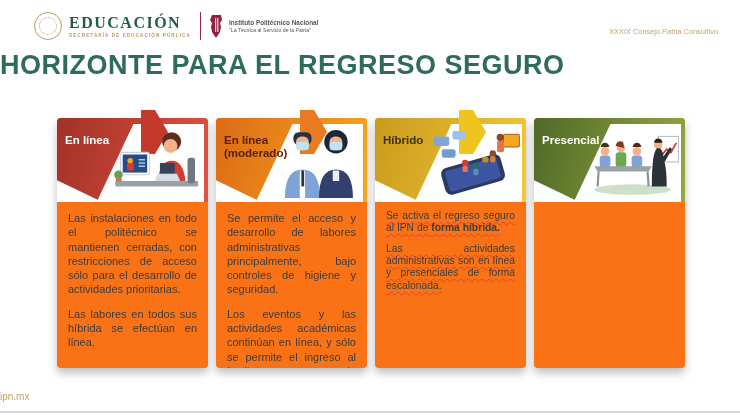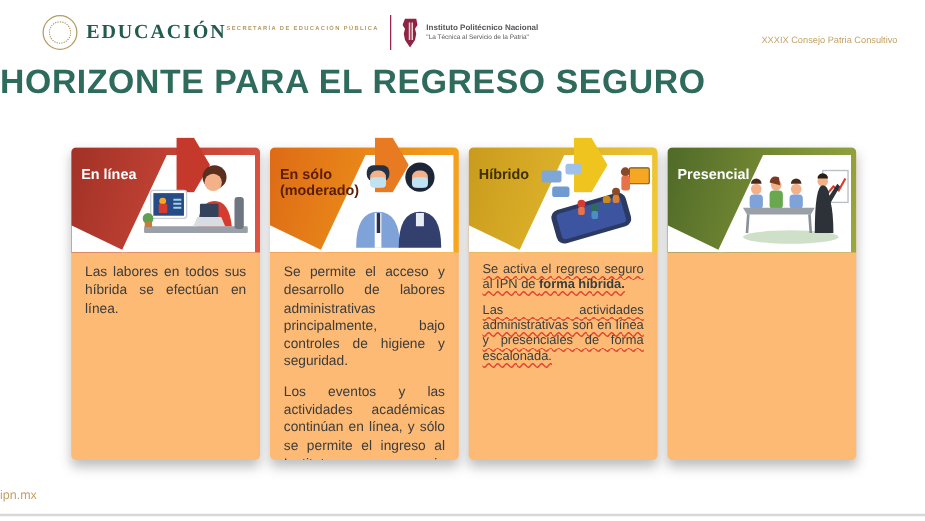--- a/index.html
+++ b/index.html
@@ -3,37 +3,37 @@
 <meta charset="utf-8">
 <style>
   * { margin:0; padding:0; box-sizing:border-box; }
   body { background:#ffffff; font-family:"Liberation Sans", sans-serif; }
   .slide { position:relative; width:740px; height:417px; background:#ffffff; overflow:hidden; }
 
   
   .logo-bar { position:absolute; left:34px; top:7px; height:38px; display:flex; align-items:center; }
   .seal { width:28px; height:28px; border-radius:50%; border:1.6px solid #b59a64; display:flex; align-items:center; justify-content:center; margin-right:7px; }
   .seal-inner { width:18px; height:18px; border-radius:50%; border:1px dotted #b59a64; }
-  .edu-text { display:flex; flex-direction:row; }
+  .edu-text { display:flex; flex-direction:column; }
   .edu-word { font-family:"Liberation Serif", serif; font-weight:bold; font-size:16px; letter-spacing:1.5px; color:#235b4e; line-height:1; }
   .edu-sub { font-size:4.6px; letter-spacing:1.1px; color:#b59a64; margin-top:2px; font-weight:bold; }
   .logo-divider { width:1px; height:28px; background:#9d2449; margin:0 9px; }
   .ipn-emblem { width:13px; height:24px; margin-right:6px; }
   .ipn-text { display:flex; flex-direction:column; }
   .ipn-name { font-size:6.4px; font-weight:bold; color:#55565a; line-height:1.25; }
   .ipn-motto { font-size:5.2px; color:#55565a; line-height:1.25; }
   .congress-label { position:absolute; right:22px; top:27px; font-size:7.4px; color:#c2a266; }
 
   
   .main-title { position:absolute; top:50px; left:0; width:100%; 
     font-size:27px; font-weight:800; letter-spacing:0.5px; color:#2e6b5c; }
 
   
   .cards-row { position:absolute; left:57px; top:118px; width:628px; height:250px; display:flex; gap:8px; }
-  .card { flex:1; background:#fdba74; border-radius:4px; box-shadow:0 5px 9px rgba(110,110,110,0.45);
+  .card { flex:1; background:#f97316; border-radius:4px; box-shadow:0 5px 9px rgba(110,110,110,0.45);
     display:flex; flex-direction:column; overflow:hidden; }
   .card-header { position:relative; height:84px; flex:none;
     background:linear-gradient(105deg, var(--c-from), var(--c-to)); }
   .card-header .white-zone { position:absolute; top:6px; right:4px; bottom:0; left:0; background:#ffffff;
     clip-path:polygon(27% 100%, 52% 0%, 100% 0%, 100% 100%); }
   .card-header .corner-cut { position:absolute; left:0; bottom:0; width:30%; height:26%; background:#ffffff;
     clip-path:polygon(0 100%, 100% 100%, 0 0); }
   .card-label { position:absolute; left:8px; top:16px; width:46%; font-size:11.5px; font-weight:bold;
     line-height:1.15; color:var(--c-label); z-index:2; }
   .illus { position:absolute; right:3px; top:9px; width:62%; height:72px; z-index:1; }
@@ -100,29 +100,30 @@
           <rect x="4.5" y="46.5" width="5.5" height="4" fill="#c77b3f"></rect>
           <rect x="72" y="28" width="7" height="24" rx="2.5" fill="#6e7681"></rect>
           <circle cx="57" cy="13" r="9" fill="#5b2f20"></circle>
           <circle cx="56" cy="17" r="6.5" fill="#f3b189"></circle>
           <path d="M44 50 q2 -19 13 -19 q11 0 13 19 z" fill="#d63b2f"></path>
           <rect x="46" y="33" width="14" height="10" rx="1" fill="#33435c"></rect>
           <path d="M44 43 h18 l3 7 h-24 z" fill="#d8dde3"></path>
         </svg>
       </div>
       <div class="card-body">
+          <p><span>Las instalaciones en todo el politécnico se mantienen cerradas, con restricciones de acceso sólo para el desarrollo de actividades prioritarias.</span></p>
           <p><span>Las labores en todos sus híbrida se efectúan en línea.</span></p>
         </div>
     </div>
 
     <div class="card" style="--c-from: #dd6b16; --c-to: #f7a81b; --c-label: #5a1c02;">
       <div class="card-header">
         <div class="white-zone"></div>
         <div class="corner-cut"></div>
-        <div class="card-label">En sólo (moderado)</div>
+        <div class="card-label">En línea (moderado)</div>
         <svg class="illus" viewBox="0 0 88 66">
           <rect x="22" y="4" width="17" height="12" rx="5" fill="#243044"></rect>
           <rect x="24.5" y="8" width="12" height="13" rx="5" fill="#f3b189"></rect>
           <rect x="24.5" y="13" width="12" height="8" rx="3" fill="#bfe3f2"></rect>
           <path d="M14 66 q0 -27 16.5 -27 q16.5 0 16.5 27 z" fill="#7fa3d8"></path>
           <path d="M28 40 h5 v26 h-5 z" fill="#ffffff"></path>
           <rect x="29.5" y="40" width="2.6" height="15" fill="#27314a"></rect>
           <ellipse cx="62" cy="13" rx="11" ry="11" fill="#1d2638"></ellipse>
           <rect x="56" y="8" width="12" height="13" rx="5" fill="#f3b189"></rect>
           <rect x="56" y="13" width="12" height="8" rx="3" fill="#bfe3f2"></rect>

